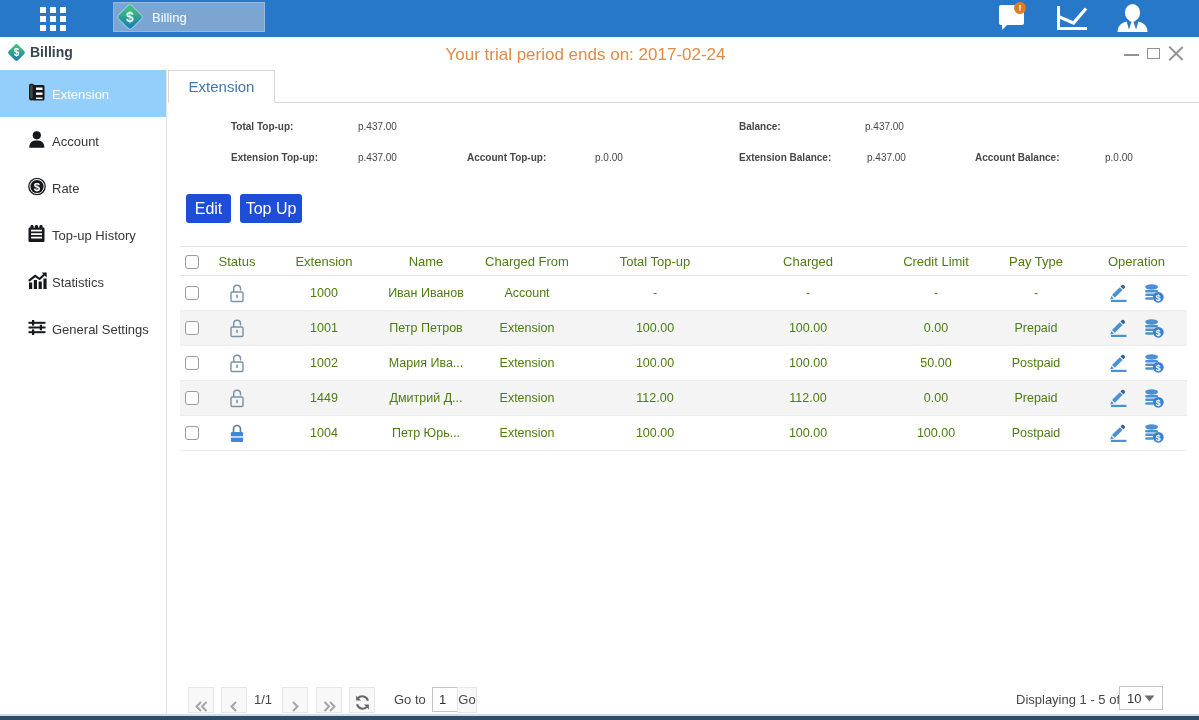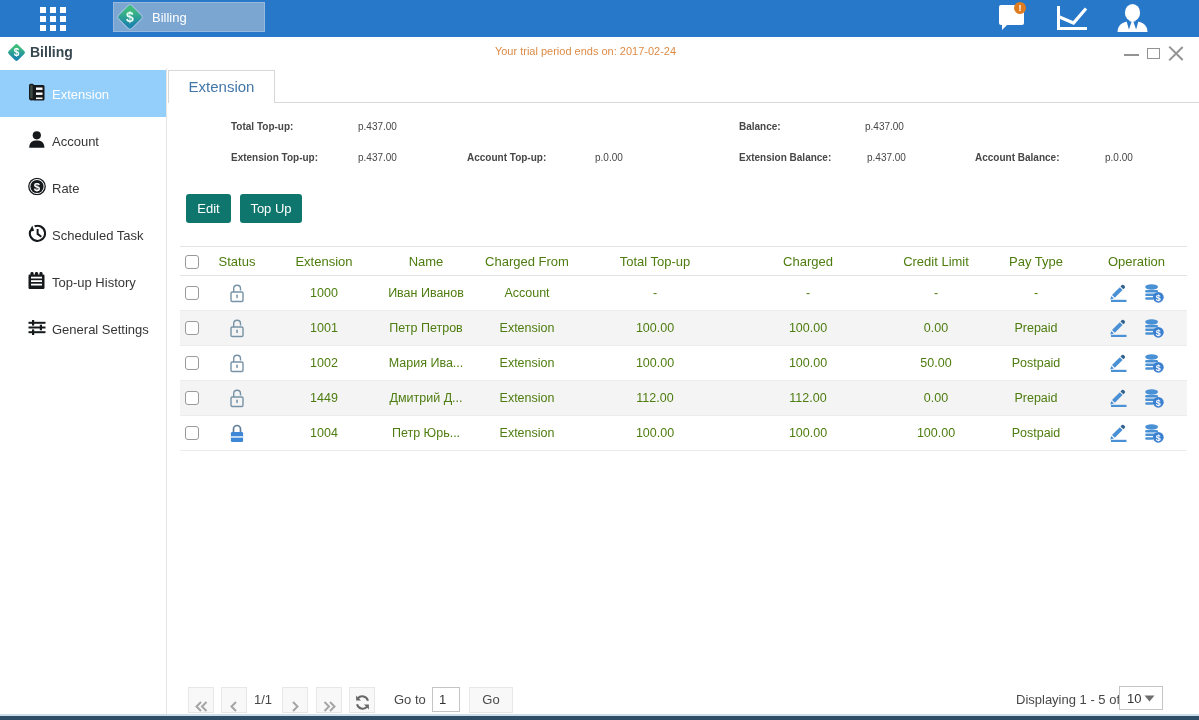--- a/index.html
+++ b/index.html
@@ -19,21 +19,21 @@
 .chat:after { content:""; position:absolute; left:3px; bottom:-5px; border:6px solid transparent; border-top-color:#fff; border-left-color:#fff; border-width:5px; }
 .chat .badge { position:absolute; right:-2px; top:-3px; width:12px; height:12px; background:#e07c20; border-radius:50%; color:#fff; font-size:9px; font-weight:bold; text-align:center; line-height:12px; }
 .chartico { position:absolute; left:1057px; top:5px; }
 .userico { position:absolute; left:1116px; top:4px; }
 
 
 .titlebar { position:absolute; left:0; top:37px; width:1199px; height:31px; background:#fff; }
 .tdiamond { position:absolute; left:10px; top:9px; width:13px; height:13px; background:linear-gradient(135deg,#3fbd7c 20%,#1d86ab 80%); transform:rotate(45deg); border-radius:2px; }
 .tdiamond span { position:absolute; left:0; top:0; width:13px; height:13px; transform:rotate(-45deg); color:#fff; font-size:10px; font-weight:bold; text-align:center; line-height:13px; }
 .titlebar .name { position:absolute; left:30px; top:7px; font-size:14px; font-weight:bold; color:#37474f; }
-.trial { position:absolute; left:0; width:1171px; top:8px; text-align:center; font-size:11px; color:#dd8b46; }
+.trial { position:absolute; left:0; width:1171px; top:8px; text-align:center; font-size:17px; color:#dd8b46; }
 .minbtn { position:absolute; right:60px; top:16.5px; width:15px; height:1px; border-top:2px solid #939393; }
 .maxbtn { position:absolute; right:39px; top:11px; width:13px; height:11px; border:1.5px solid #929292; }
 .closebtn { position:absolute; right:16px; top:9px; width:15px; height:14px; }
 .closebtn:before, .closebtn:after { content:""; position:absolute; left:6.7px; top:-2.5px; width:1.6px; height:19px; background:#939393; }
 .closebtn:before { transform:rotate(45deg); }
 .closebtn:after { transform:rotate(-45deg); }
 
 
 .sidebar { position:absolute; left:0; top:68px; width:167px; height:646px; background:#fff; border-right:1px solid #e4e4e4; padding-top:2px; }
 .menuitem { position:relative; height:47px; font-size:13px; color:#363636; }
@@ -41,21 +41,21 @@
 .menuitem .mt { position:absolute; left:52px; top:50%; transform:translateY(-50%); white-space:nowrap; }
 .menuitem.sel { background:#94cefa; color:#fff; height:47px; }
 
 
 .content { position:absolute; left:168px; top:68px; width:1031px; height:646px; background:#fff; }
 .tabrow { position:absolute; left:0; top:2px; width:1031px; height:33px; border-bottom:1px solid #d8d8d8; }
 .tab { position:absolute; left:0; top:0; width:107px; height:33px; background:#fff; border:1px solid #d8d8d8; border-bottom:none; color:#4377a9; font-size:15px; text-align:center; line-height:31px; }
 .stats { position:absolute; left:0; top:0; width:1031px; }
 .stat { position:absolute; font-size:10px; color:#474747; white-space:nowrap;margin-left:45px; }
 .stat b { color:#474747; }
-.btn { position:absolute; background:#0f766e; color:#fff; font-size:13px; border-radius:3px; text-align:center; line-height:29px; height:29px; }
+.btn { position:absolute; background:#1d4ed8; color:#fff; font-size:16px; border-radius:3px; text-align:center; line-height:29px; height:29px; }
 
 
 .tbl { position:absolute; left:12px; top:178px; width:1007px; border-collapse:collapse; table-layout:fixed; font-size:12.5px; color:#4d7c0f; }
 .tbl th { font-weight:normal; border-top:1px solid #e3e3e3; border-bottom:1px solid #e3e3e3; height:29px; text-align:center; font-size:13px; }
 .tbl td { height:35px; border-bottom:1px solid #ececec; text-align:center; }
 .tbl tr.alt td { background:#f4f4f4; }
 .cb { display:inline-block; width:14px; height:14px; border:1px solid #9a9a9a; border-radius:3px; background:#fff; vertical-align:middle; }
 
 
 .pager { position:absolute; left:168px; top:682px; width:1031px; height:32px; background:#fff; }
@@ -143,39 +143,42 @@
       <span class="mi">
     <svg width="18" height="18" viewBox="0 0 18 18">
       <circle cx="9" cy="9" r="8.2" fill="none" stroke="#15191c" stroke-width="1.3"></circle>
       <circle cx="9" cy="9" r="6.6" fill="#15191c"></circle>
       <text x="9" y="13.2" font-size="11.5" font-weight="bold" text-anchor="middle" fill="#fff" font-family="Liberation Sans, sans-serif">$</text>
     </svg></span>
       <span class="mt">Rate</span>
     </div>
   <div class="menuitem">
       <span class="mi">
-    <svg width="18" height="18" viewBox="0 0 18 18">
-      <path d="M6.6 1.8 A7.6 7.6 0 1 1 2.3 6.3" fill="none" stroke="#15191c" stroke-width="2.1"></path>
-      <path d="M0.9 7.4 L4.3 0.9 L6.1 6.3 Z" fill="#15191c"></path>
-      <path d="M9.6 4.6 L9.6 9.4 L13.3 12.2" fill="none" stroke="#15191c" stroke-width="2"></path>
-    </svg></span>
-      <span class="mt">Scheduled Task</span>
-    </div>
-  <div class="menuitem">
-      <span class="mi">
     <svg width="17" height="18" viewBox="0 0 17 18">
       <rect x="2.5" y="0.5" width="3" height="4.5" rx="1.2" fill="#15191c"></rect>
       <rect x="7" y="0.5" width="3" height="4.5" rx="1.2" fill="#15191c"></rect>
       <rect x="11.5" y="0.5" width="3" height="4.5" rx="1.2" fill="#15191c"></rect>
       <rect x="0.5" y="3" width="16" height="14.5" rx="1.2" fill="#15191c"></rect>
       <rect x="3" y="5.2" width="11" height="1.8" fill="#fff"></rect>
       <rect x="3" y="8.7" width="11" height="1.8" fill="#fff"></rect>
       <rect x="3" y="12.2" width="11" height="1.8" fill="#fff"></rect>
     </svg></span>
       <span class="mt">Top-up History</span>
+    </div>
+  <div class="menuitem">
+      <span class="mi">
+    <svg width="19" height="17" viewBox="0 0 19 17">
+      <rect x="1" y="10.5" width="3.2" height="6.5" fill="#15191c"></rect>
+      <rect x="5.8" y="8" width="3.2" height="9" fill="#15191c"></rect>
+      <rect x="10.6" y="9.5" width="3.2" height="7.5" fill="#15191c"></rect>
+      <rect x="15.4" y="6.5" width="3.2" height="10.5" fill="#15191c"></rect>
+      <path d="M0.8 8.8 L7.2 3.8 L11.6 7.0 L16.8 2.0" fill="none" stroke="#15191c" stroke-width="2.1"></path>
+      <path d="M13.7 0.5 L18.7 0.5 L18.7 5.5 Z" fill="#15191c"></path>
+    </svg></span>
+      <span class="mt">Statistics</span>
     </div>
   <div class="menuitem">
       <span class="mi">
     <svg width="18" height="15" viewBox="0 0 18 15">
       <rect x="0.5" y="1.8" width="17" height="2" fill="#15191c"></rect>
       <rect x="4" y="0" width="2.2" height="5.6" fill="#15191c"></rect>
       <rect x="0.5" y="6.5" width="17" height="2" fill="#15191c"></rect>
       <rect x="11.8" y="4.7" width="2.2" height="5.6" fill="#15191c"></rect>
       <rect x="0.5" y="11.2" width="17" height="2" fill="#15191c"></rect>
       <rect x="4" y="9.4" width="2.2" height="5.6" fill="#15191c"></rect>
@@ -395,21 +398,21 @@
   <div class="pbtn" style="left:181px;padding-top:5px">
     <svg width="15" height="15" viewBox="0 0 16 16">
       <path d="M13.8 6.2 A6.2 6.2 0 0 0 3.0 3.6" fill="none" stroke="#676767" stroke-width="2.2"></path>
       <path d="M1.2 0.6 L1.2 5.8 L6.4 5.8 Z" fill="#676767"></path>
       <path d="M2.2 9.8 A6.2 6.2 0 0 0 13.0 12.4" fill="none" stroke="#676767" stroke-width="2.2"></path>
       <path d="M14.8 15.4 L14.8 10.2 L9.6 10.2 Z" fill="#676767"></path>
     </svg>
   </div>
   <div class="ptext" style="left:226px">Go to</div>
   <div class="pinput" style="left:264px">1</div>
-  <div class="pbtn gobtn" style="left:301px;width:44px">Go</div>
+  <div class="pbtn gobtn" style="left:289px;width:20px">Go</div>
   <div class="ptext" style="left:848px">Displaying 1 - 5 of 5</div>
   <div class="pselect" style="left:951px;width:44px">
       <span>10</span>
     <svg width="11" height="7" viewBox="0 0 11 7" style="position:absolute;right:7px;top:8px">
         <path d="M0.5 0.5 L10.5 0.5 L5.5 6.5 Z" fill="#6d6d6d"></path>
       </svg>
   </div>
 </div>
 
 <div class="bottomline"></div>

